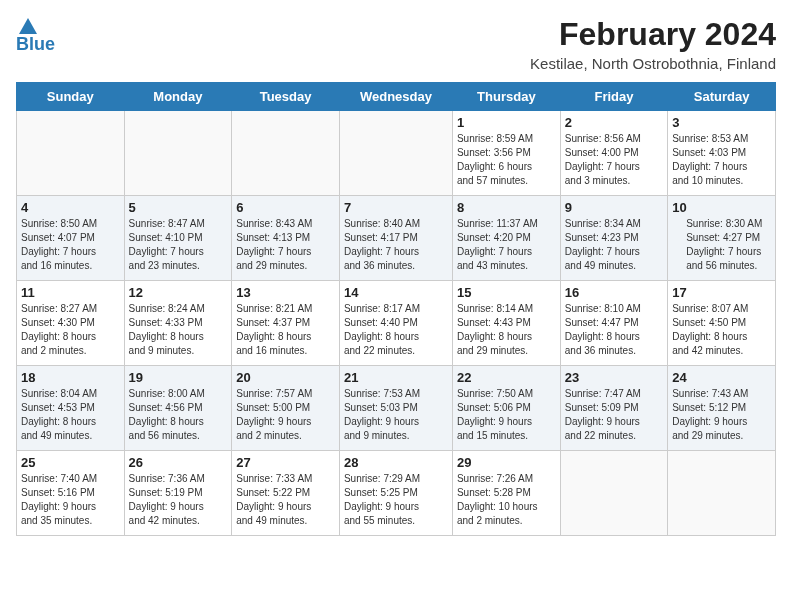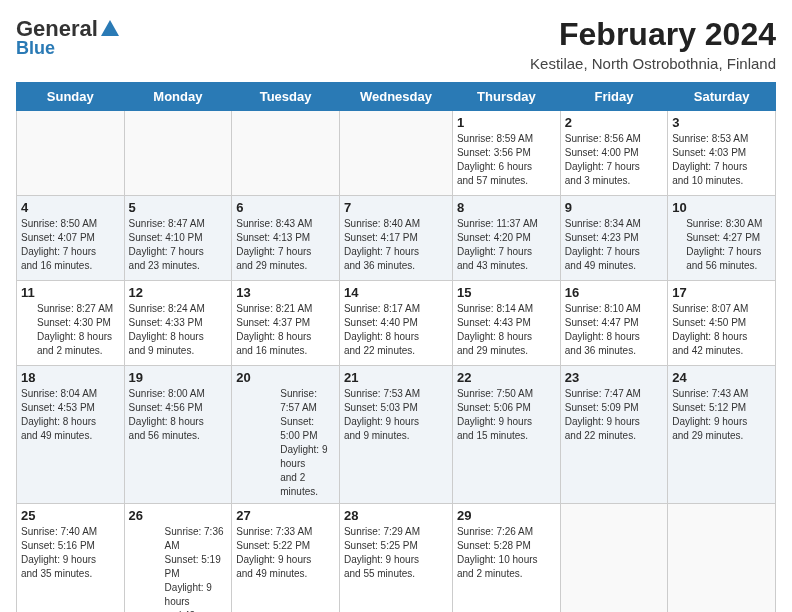--- a/index.html
+++ b/index.html
@@ -77,21 +77,20 @@
     .empty-cell {
       background-color: #f9f9f9 !important;
     }
   </style>
 </head>
 <body>
 
 <div class="header-area">
   <div class="logo">
     <div style="display:flex;align-items:center;">
-      <span style="font-size:22px;font-weight:bold;color:#333;">General</span>
       <svg width="22" height="22" viewBox="0 0 22 22" style="margin:0 1px;">
         <polygon points="11,2 20,18 2,18" fill="#2a7ab5"></polygon>
       </svg>
     </div>
     <span style="font-size:18px;font-weight:bold;color:#2a7ab5;margin-top:-4px;">Blue</span>
   </div>
   <div class="title-area">
     <div class="month-year">February 2024</div>
     <div class="location">Kestilae, North Ostrobothnia, Finland</div>
   </div>
@@ -185,21 +184,21 @@
           <span class="day-num">10</span>
           <div class="day-info" style="white-space: pre-line; margin-left: 14px;">Sunrise: 8:30 AM
 Sunset: 4:27 PM
 Daylight: 7 hours
 and 56 minutes.</div>
         </td>
       </tr>
       <tr>
         <td>
           <span class="day-num">11</span>
-          <div class="day-info" style="white-space: pre-line; margin-left: 16px;">Sunrise: 8:27 AM
+          <div class="day-info" style="white-space: pre-line;">Sunrise: 8:27 AM
 Sunset: 4:30 PM
 Daylight: 8 hours
 and 2 minutes.</div>
         </td>
         <td>
           <span class="day-num">12</span>
           <div class="day-info" style="white-space: pre-line;">Sunrise: 8:24 AM
 Sunset: 4:33 PM
 Daylight: 8 hours
 and 9 minutes.</div>
@@ -250,21 +249,21 @@
         </td>
         <td>
           <span class="day-num">19</span>
           <div class="day-info" style="white-space: pre-line;">Sunrise: 8:00 AM
 Sunset: 4:56 PM
 Daylight: 8 hours
 and 56 minutes.</div>
         </td>
         <td>
           <span class="day-num">20</span>
-          <div class="day-info" style="white-space: pre-line; margin-left: 44px;">Sunrise: 7:57 AM
+          <div class="day-info" style="white-space: pre-line;">Sunrise: 7:57 AM
 Sunset: 5:00 PM
 Daylight: 9 hours
 and 2 minutes.</div>
         </td>
         <td>
           <span class="day-num">21</span>
           <div class="day-info" style="white-space: pre-line;">Sunrise: 7:53 AM
 Sunset: 5:03 PM
 Daylight: 9 hours
 and 9 minutes.</div>
@@ -294,21 +293,21 @@
       <tr>
         <td>
           <span class="day-num">25</span>
           <div class="day-info" style="white-space: pre-line;">Sunrise: 7:40 AM
 Sunset: 5:16 PM
 Daylight: 9 hours
 and 35 minutes.</div>
         </td>
         <td>
           <span class="day-num">26</span>
-          <div class="day-info" style="white-space: pre-line; margin-left: 36px;">Sunrise: 7:36 AM
+          <div class="day-info" style="white-space: pre-line;">Sunrise: 7:36 AM
 Sunset: 5:19 PM
 Daylight: 9 hours
 and 42 minutes.</div>
         </td>
         <td>
           <span class="day-num">27</span>
           <div class="day-info" style="white-space: pre-line;">Sunrise: 7:33 AM
 Sunset: 5:22 PM
 Daylight: 9 hours
 and 49 minutes.</div>

